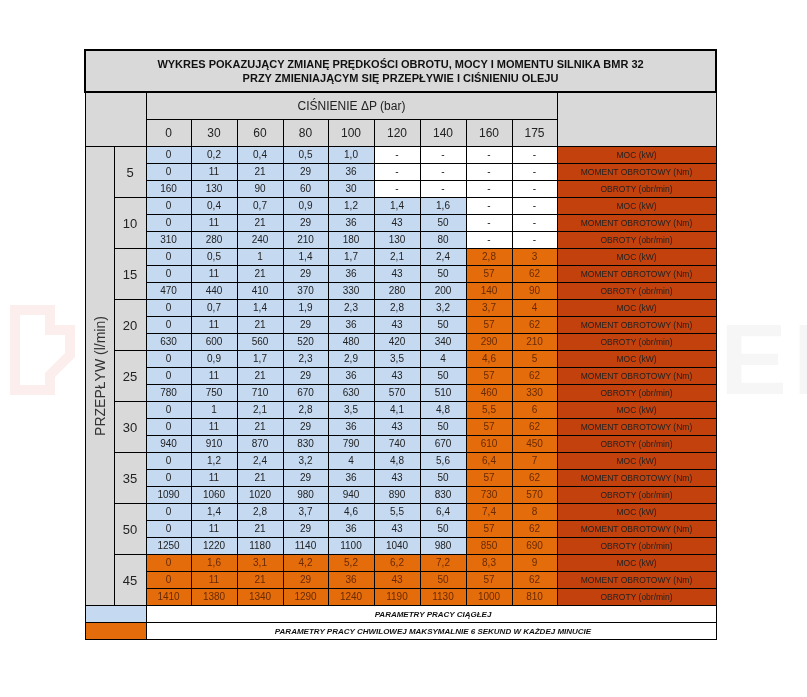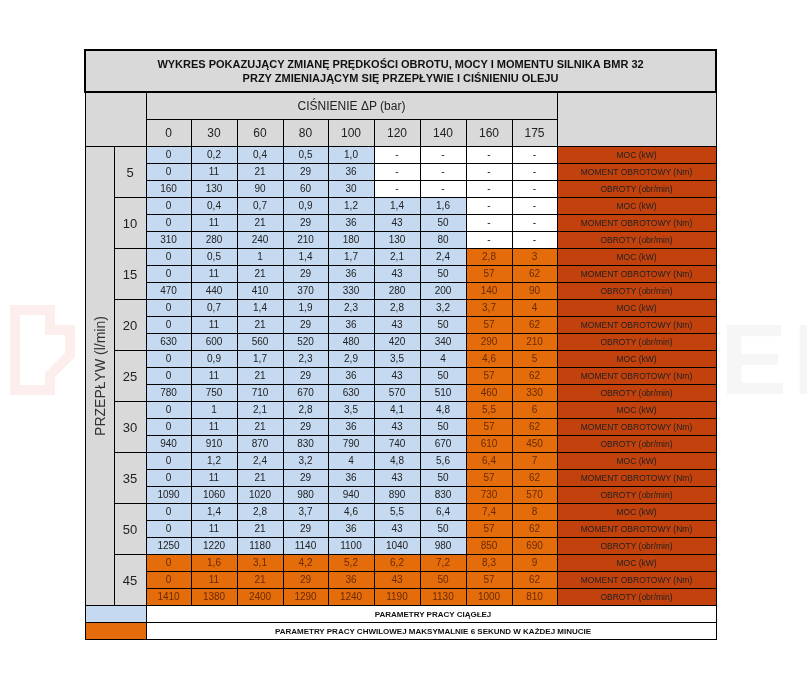--- a/index.html
+++ b/index.html
@@ -32,21 +32,21 @@
   }
   .flow-cell { background: #d9d9d9; font-size: 13px; color: #222; }
   .val { height: 16px; font-size: 10px; color: #222; line-height: 16px; }
   .val.blue { background: #c5d9f1; }
   .val.orange { background: #e46c0a; color: #6b2a00; }
   .val.white { background: #ffffff; }
   .lbl { background: #c2410c; font-size: 8.5px; color: #222; }
   .legend-swatch { height: 16px; }
   .legend-swatch.blue { background: #c5d9f1; }
   .legend-swatch.orange { background: #e46c0a; }
-  .legend-text { text-align: left; padding-left: 4px !important; font-size: 8px; font-weight: bold; color: #111; background: #fff; }
+  .legend-text { text-align: left; padding-left: 4px !important; font-size: 8px; font-weight: bold; color: #111; background: #fff; font-style: italic; }
 </style>
 </head>
 <body>
 
 <div class="watermark">
   <svg class="wm-logo" viewBox="0 0 80 100">
     <path d="M5 10 H40 V30 H60 V55 L40 75 V90 H5 Z" fill="none" stroke="rgba(230,120,110,0.13)" stroke-width="10"></path>
   </svg>
   <div class="wm-text">HYDROLIDER</div>
 </div>
@@ -409,21 +409,21 @@
         <td class="val orange">36</td>
         <td class="val orange">43</td>
         <td class="val orange">50</td>
         <td class="val orange">57</td>
         <td class="val orange">62</td>
         <td class="lbl">MOMENT OBROTOWY (Nm)</td>
       </tr>
       <tr>
         <td class="val orange">1410</td>
         <td class="val orange">1380</td>
-        <td class="val orange">2400</td>
+        <td class="val orange">1340</td>
         <td class="val orange">1290</td>
         <td class="val orange">1240</td>
         <td class="val orange">1190</td>
         <td class="val orange">1130</td>
         <td class="val orange">1000</td>
         <td class="val orange">810</td>
         <td class="lbl">OBROTY (obr/min)</td>
       </tr>
       <tr>
         <td colspan="2" class="legend-swatch blue"></td>

